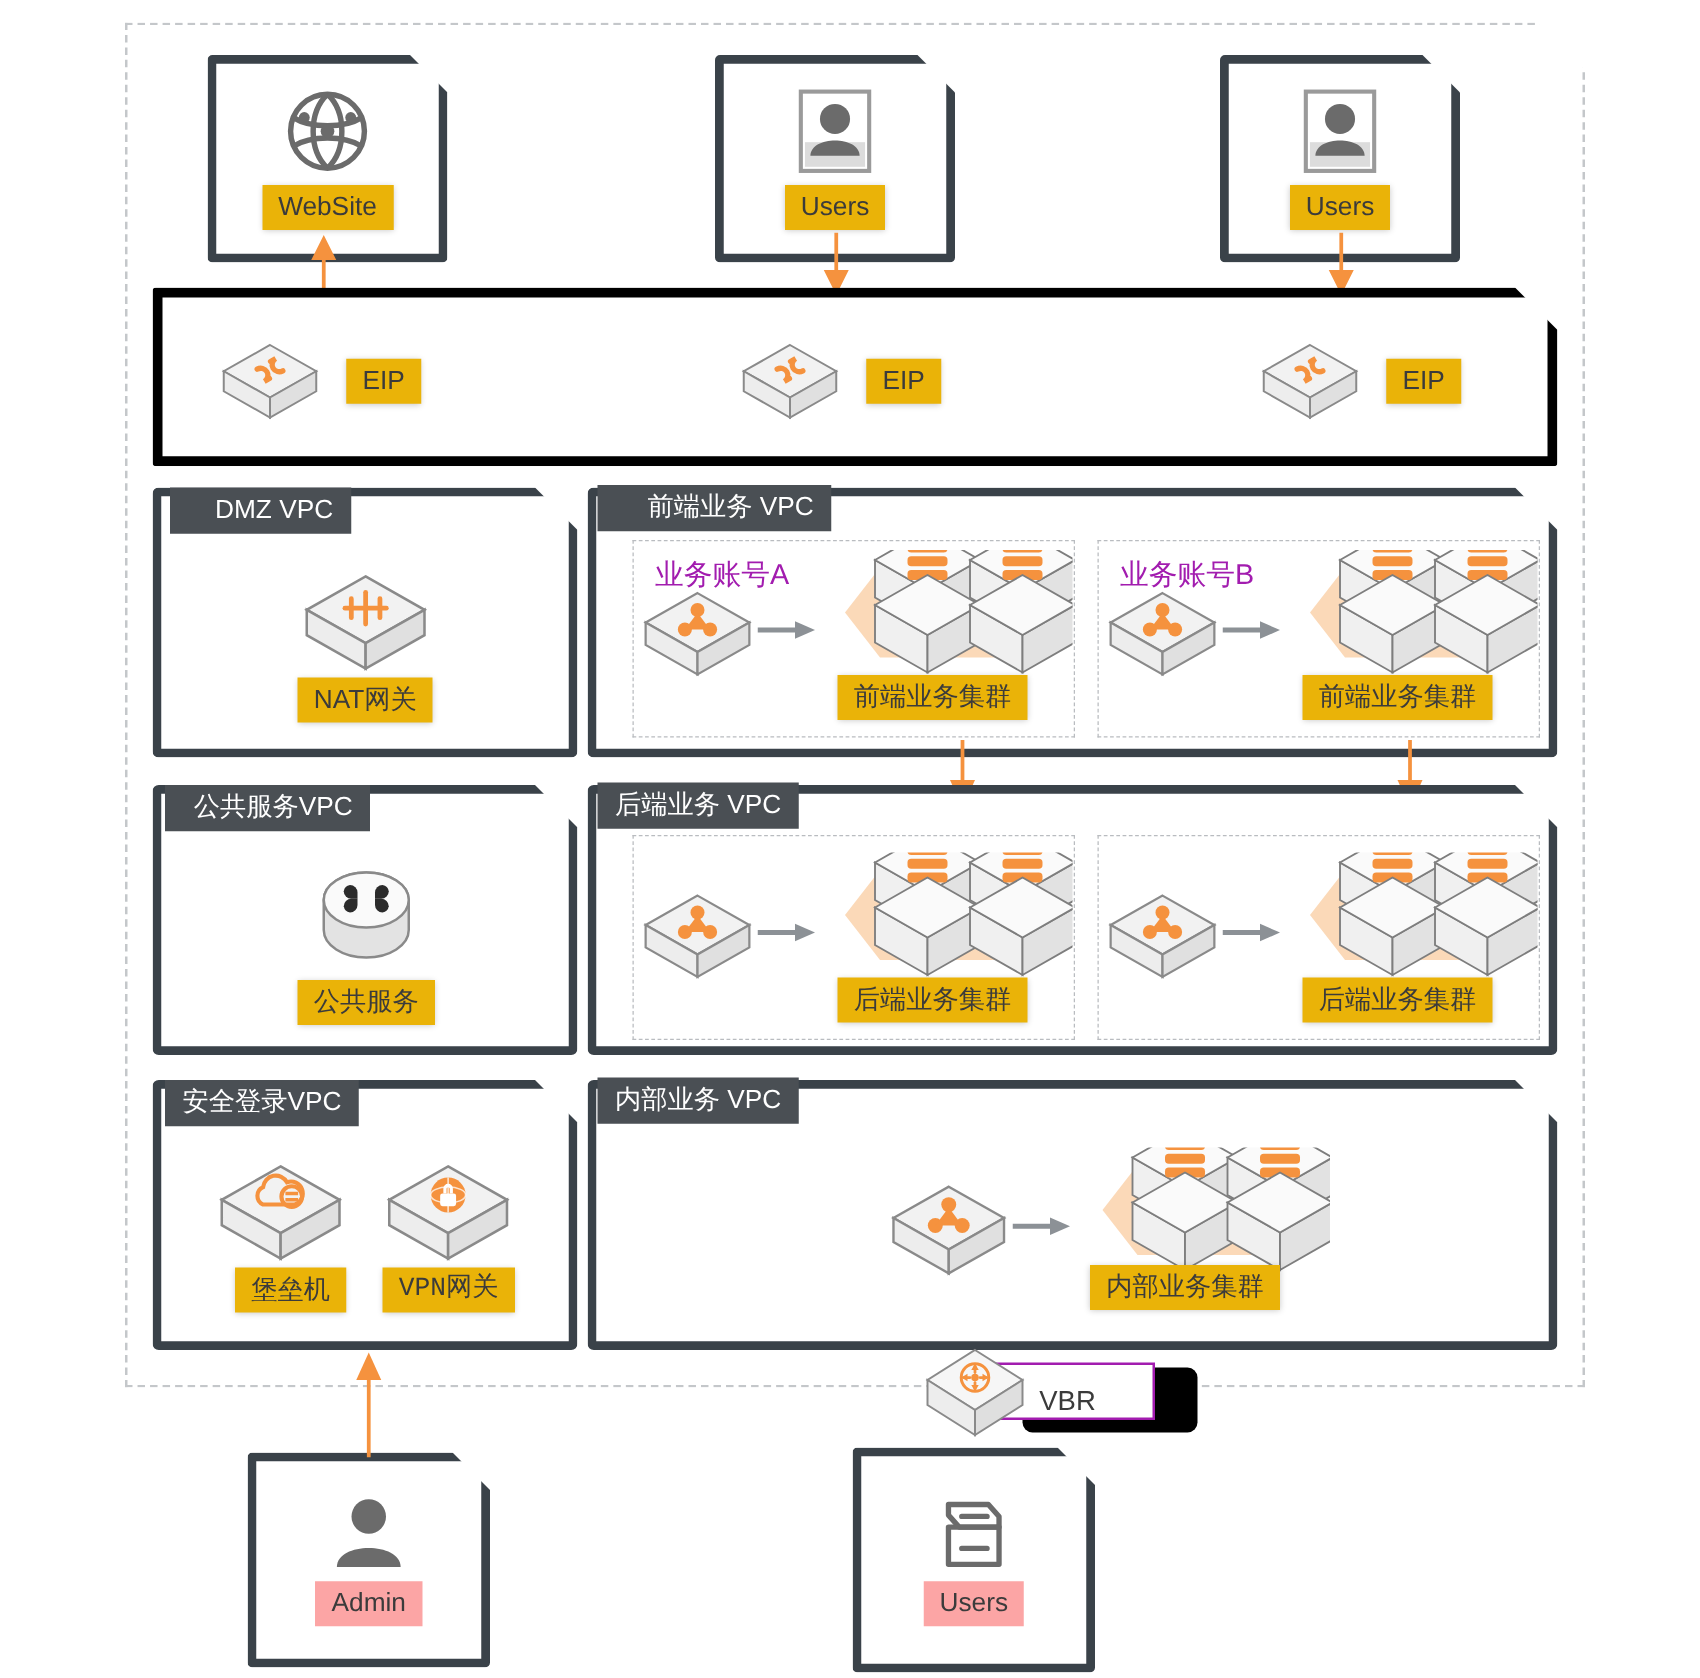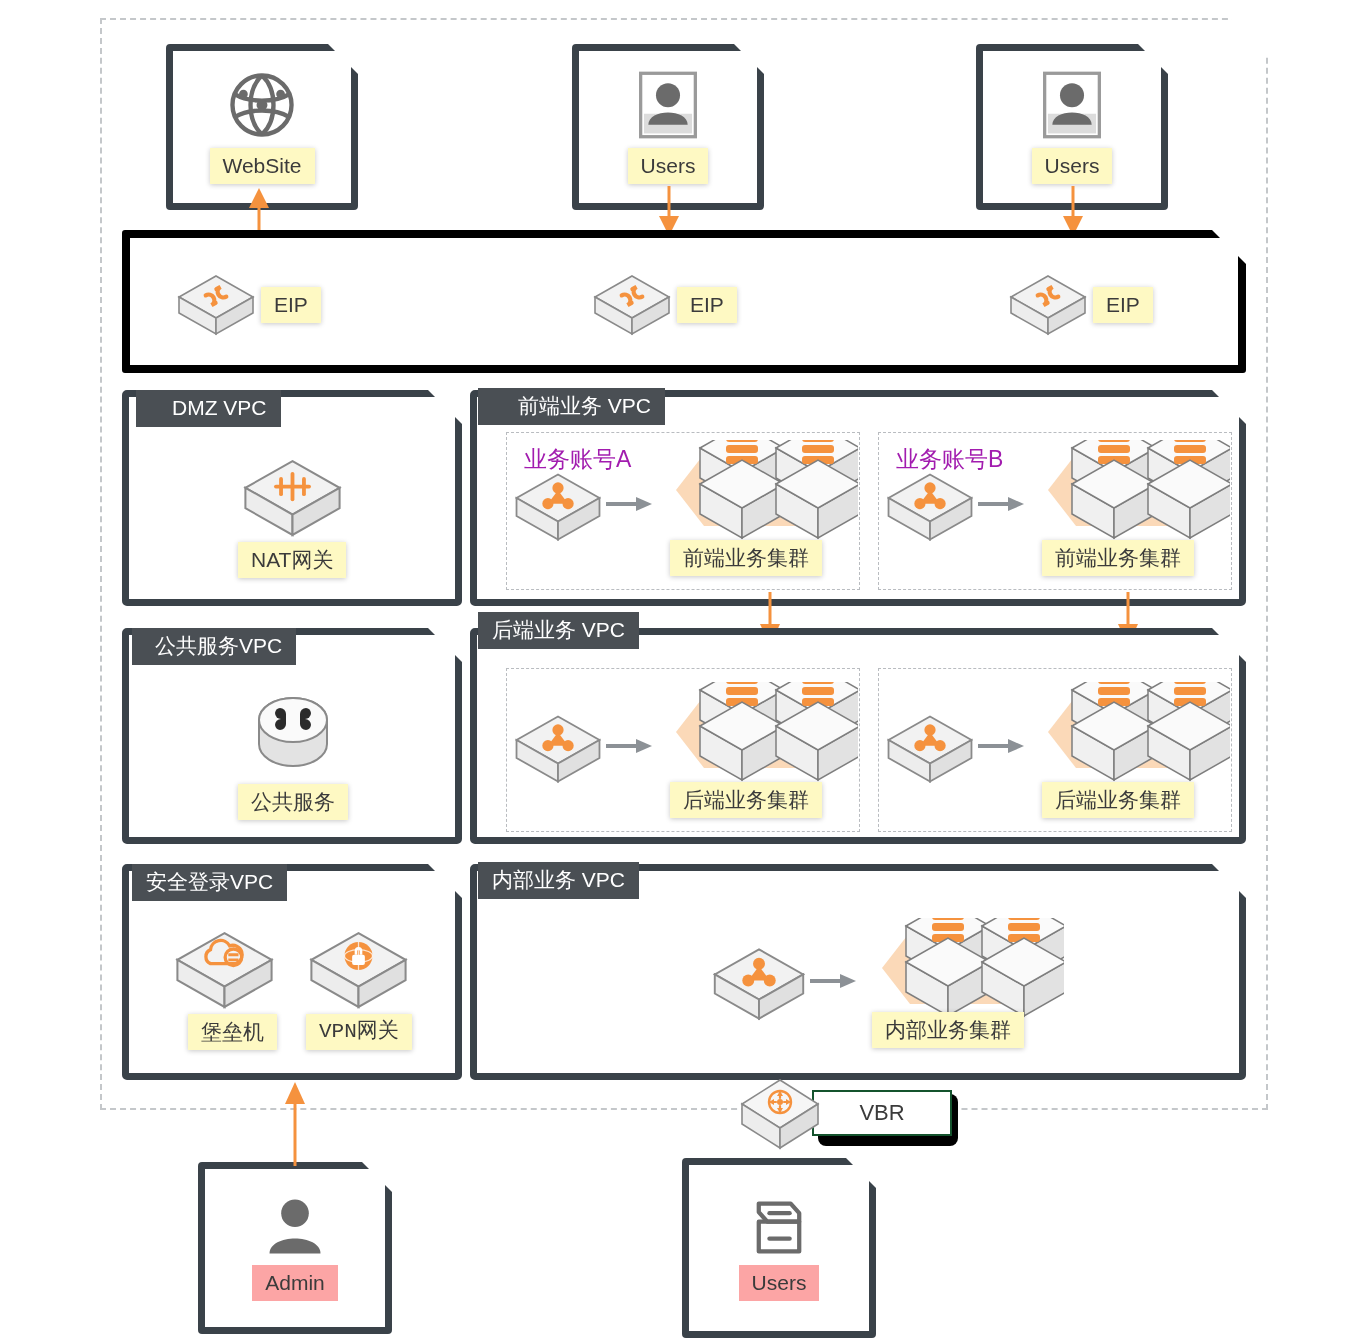--- a/index.html
+++ b/index.html
@@ -22,35 +22,35 @@
     background:#ffffff;
     border:7px solid #3a4249;
     box-sizing:border-box;
     clip-path:polygon(0 0, calc(100% - 30px) 0, 100% 30px, 100% 100%, 0 100%);
     border-radius:4px;
     display:flex;flex-direction:column;align-items:center;justify-content:center;
   }
   .note-card .ico{display:flex;align-items:center;justify-content:center;}
 
   .lbl{
-    background:#fef9c3;
+    background:#eab308;
     box-shadow:0 1px 5px rgba(0,0,0,.22);
     padding:5px 13px;font-size:21px;color:#3b3b3b;white-space:nowrap;
     line-height:1.25;
   }
   .lbl.tint{background:#fca5a5;box-shadow:none;}
 
   
   #eip-band{
     left:122px;top:230px;width:1124px;height:143px;
     background:#ffffff;border:8px solid #000000;box-sizing:border-box;
     clip-path:polygon(0 0, calc(100% - 34px) 0, 100% 34px, 100% 100%, 0 100%);
     border-radius:3px;
   }
-  .eip-item{position:absolute;display:flex;align-items:center;gap:4px;text-align:right;}
+  .eip-item{position:absolute;display:flex;align-items:center;gap:20px;text-align:right;}
 
   
   .vpc{
     background:#ffffff;
     border:7px solid #3a4249;
     box-sizing:border-box;
     clip-path:polygon(0 0, calc(100% - 34px) 0, 100% 34px, 100% 100%, 0 100%);
     border-radius:5px;
   }
   .vpc-title{
@@ -318,21 +318,21 @@
       <path d="M-13 -11 a6 6 0 0 1 6 6 v5 h-5 a6 6 0 0 1 -6 -6 a6 6 0 0 1 5 -5 z"></path>
       <path d="M13 -11 a-6 6 0 0 0 -6 6 v5 h5 a6 6 0 0 0 6 -6 a6 6 0 0 0 -5 -5 z"></path>
       <path d="M-13 11 a6 -6 0 0 0 6 -6 v-5 h-5 a6 6 0 0 0 -6 6 a6 6 0 0 0 5 5 z"></path>
       <path d="M13 11 a-6 -6 0 0 1 -6 -6 v-5 h5 a6 6 0 0 1 6 6 a6 6 0 0 1 -5 5 z"></path>
     </g>
   </svg>
   <div class="lbl" style="margin-top:2px;">公共服务</div>
 </div>
 
 <div class="abs vpc" style="left:470px;top:628px;width:776px;height:216px;"></div>
-<div class="vpc-title" style="left:478px;top:612px;">后端业务 VPC</div>
+<div class="vpc-title" style="left:478px;top:626px;">后端业务 VPC</div>
 
 <div class="acct-box" style="left:506px;top:668px;width:354px;height:164px;"></div>
 
 <div class="abs" style="left:512px;top:712px;">
   <svg width="92" height="74" viewBox="0 0 82 66">
     <polygon points="41,4 78,25 41,46 4,25" fill="#f2f2f2" stroke="#8a8a8a" stroke-width="1.6"></polygon>
     <polygon points="4,25 41,46 41,62 4,41" fill="#ededed" stroke="#8a8a8a" stroke-width="1.6"></polygon>
     <polygon points="78,25 41,46 41,62 78,41" fill="#e0e0e0" stroke="#8a8a8a" stroke-width="1.6"></polygon>
     <g fill="#f5923e">
       <circle cx="41" cy="16" r="5"></circle>
@@ -516,21 +516,21 @@
       </g>
       <polygon points="54,44 96,68 96,98 54,74" fill="#f0f0f0" stroke="#7e7e7e" stroke-width="1.5"></polygon>
       <polygon points="96,68 138,44 138,74 96,98" fill="#e2e2e2" stroke="#7e7e7e" stroke-width="1.5"></polygon>
       <polygon points="54,44 96,20 138,44 96,68" fill="#fafafa" stroke="#7e7e7e" stroke-width="1.5"></polygon>
     </g>
   </svg>
 </div>
 <div class="abs lbl" style="left:872px;top:1012px;">内部业务集群</div>
 
 <div class="abs" style="left:818px;top:1094px;width:140px;height:52px;background:#000000;border-radius:8px;"></div>
-<div class="abs ctr" style="left:812px;top:1090px;width:140px;height:46px;background:#ffffff;border:2px solid #14532d;box-sizing:border-box;">
+<div class="abs ctr" style="left:784px;top:1090px;width:140px;height:46px;background:#ffffff;border:2px solid #a21caf;box-sizing:border-box;align-items:flex-end;">
   <span style="font-size:22px;">VBR</span>
 </div>
 
 <div class="abs" style="left:738px;top:1078px;">
   <svg width="84" height="76" viewBox="0 0 84 76">
     <polygon points="42,2 80,26 42,50 4,26" fill="#f6f6f6" stroke="#8a8a8a" stroke-width="1.6"></polygon>
     <polygon points="4,26 42,50 42,70 4,46" fill="#ededed" stroke="#8a8a8a" stroke-width="1.6"></polygon>
     <polygon points="80,26 42,50 42,70 80,46" fill="#dfdfdf" stroke="#8a8a8a" stroke-width="1.6"></polygon>
     <g transform="translate(42,24)">
       <circle r="11" fill="none" stroke="#f5923e" stroke-width="2.4"></circle>

